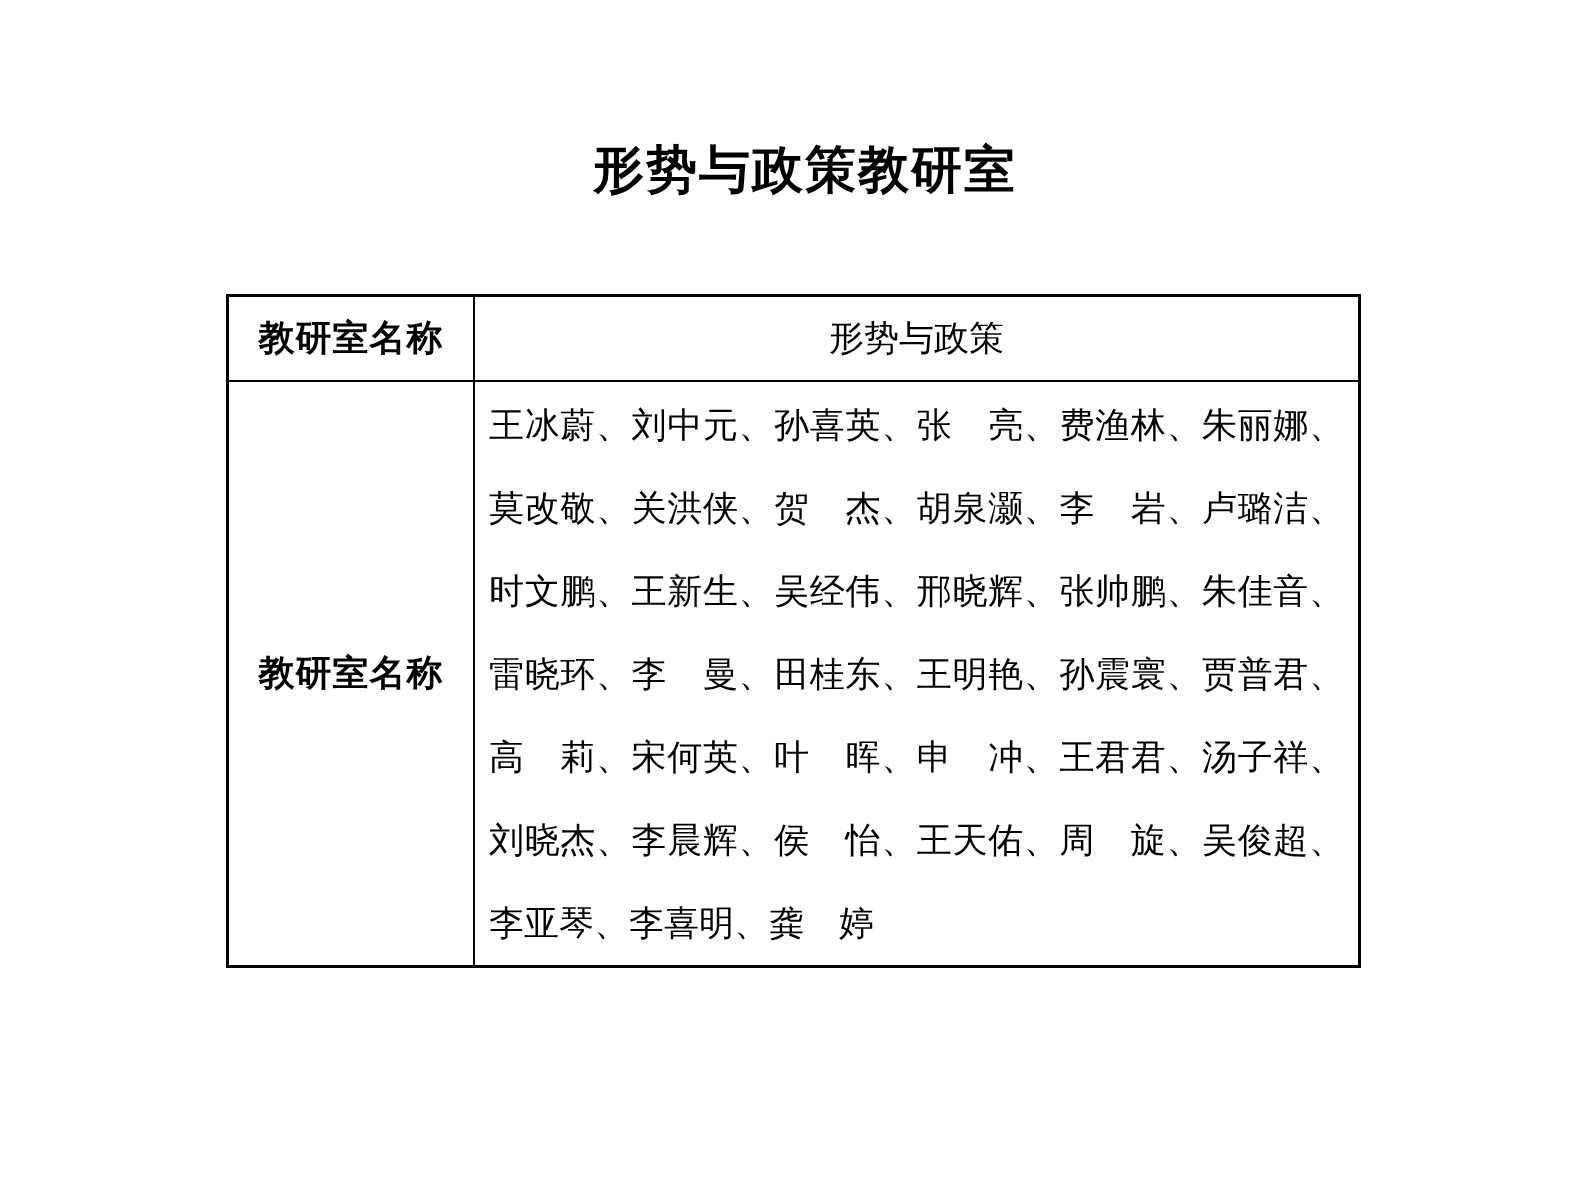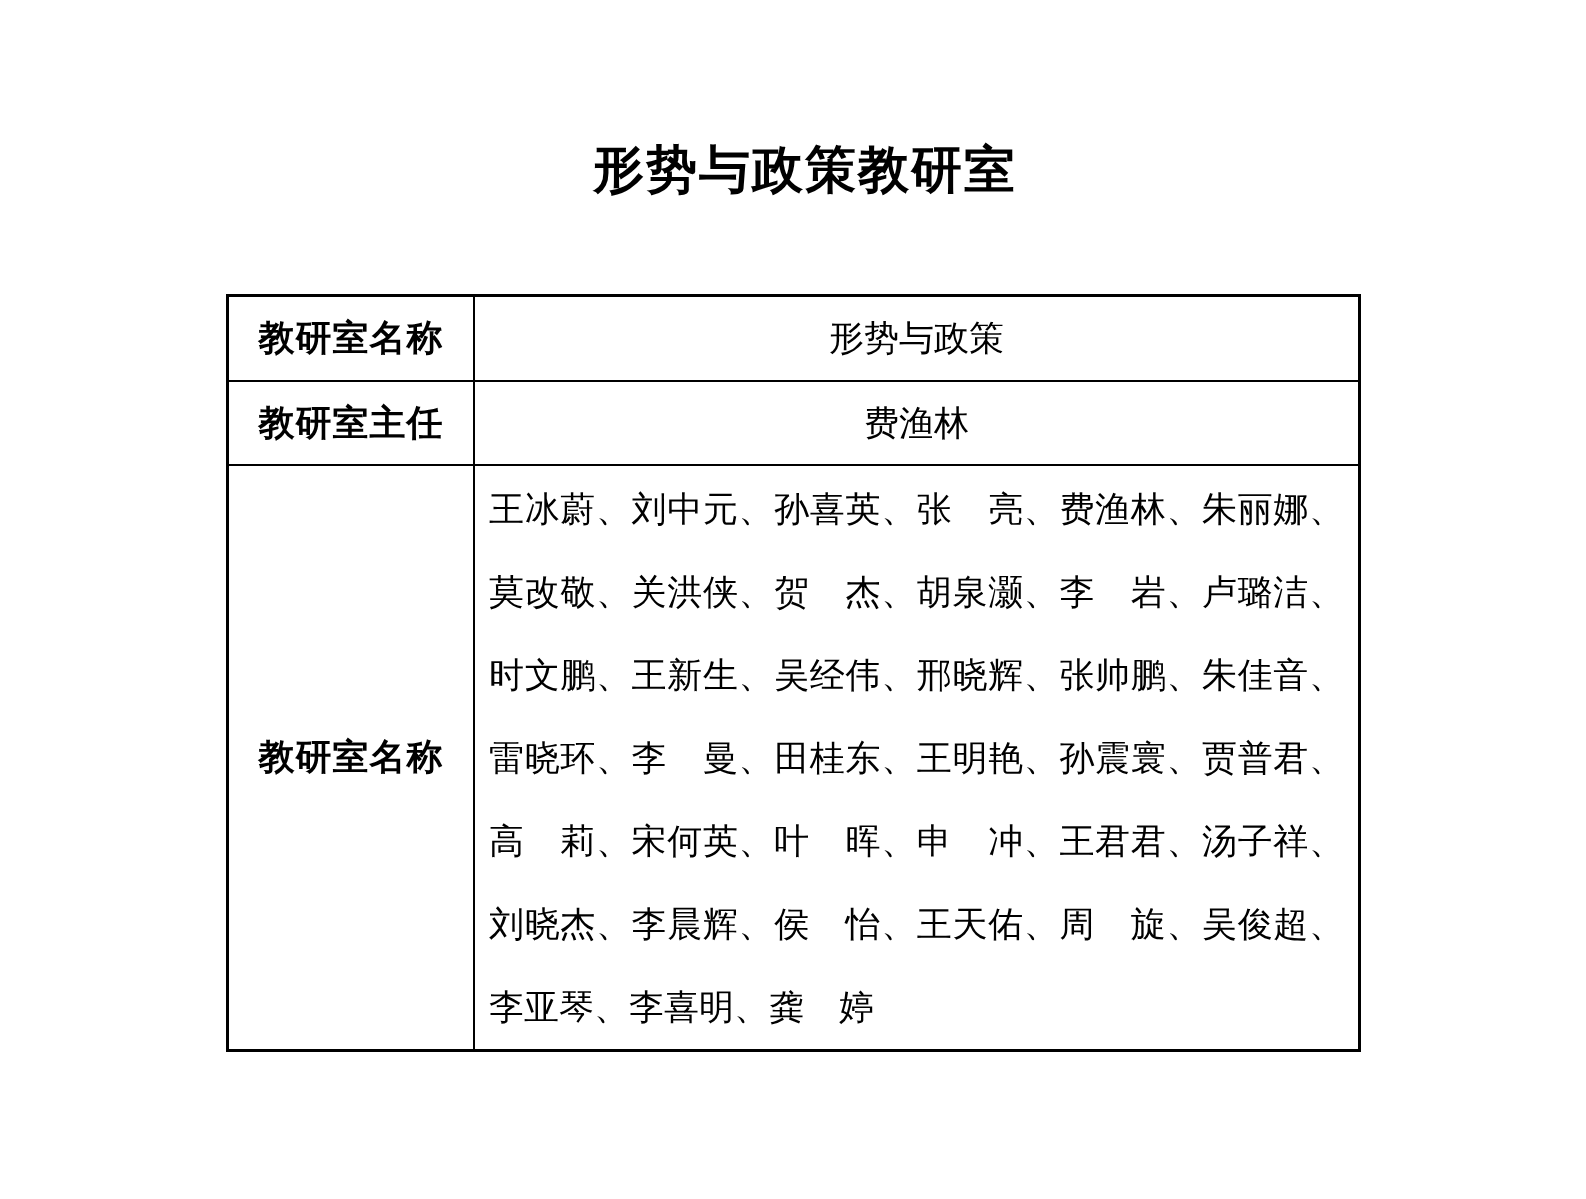--- a/index.html
+++ b/index.html
@@ -74,24 +74,20 @@
 <body>
 
 <div class="doc-title">形势与政策教研室</div>
 
 <table class="office-table">
   <tbody>
       <tr class="row-name">
     <td class="label-cell">教研室名称</td>
     <td class="value-cell">形势与政策</td>
   </tr>
-  <tr class="row-director">
-    <td class="label-cell">教研室主任</td>
-    <td class="value-cell">费渔林</td>
-  </tr>
   <tr class="row-members">
     <td class="label-cell">教研室名称</td>
     <td class="members-cell">
       <div class="member-line justified">王冰蔚、刘中元、孙喜英、张　亮、费渔林、朱丽娜、</div>
       <div class="member-line justified">莫改敬、关洪侠、贺　杰、胡泉灏、李　岩、卢璐洁、</div>
       <div class="member-line justified">时文鹏、王新生、吴经伟、邢晓辉、张帅鹏、朱佳音、</div>
       <div class="member-line justified">雷晓环、李　曼、田桂东、王明艳、孙震寰、贾普君、</div>
       <div class="member-line justified">高　莉、宋何英、叶　晖、申　冲、王君君、汤子祥、</div>
       <div class="member-line justified">刘晓杰、李晨辉、侯　怡、王天佑、周　旋、吴俊超、</div>
       <div class="member-line">李亚琴、李喜明、龚　婷</div>

